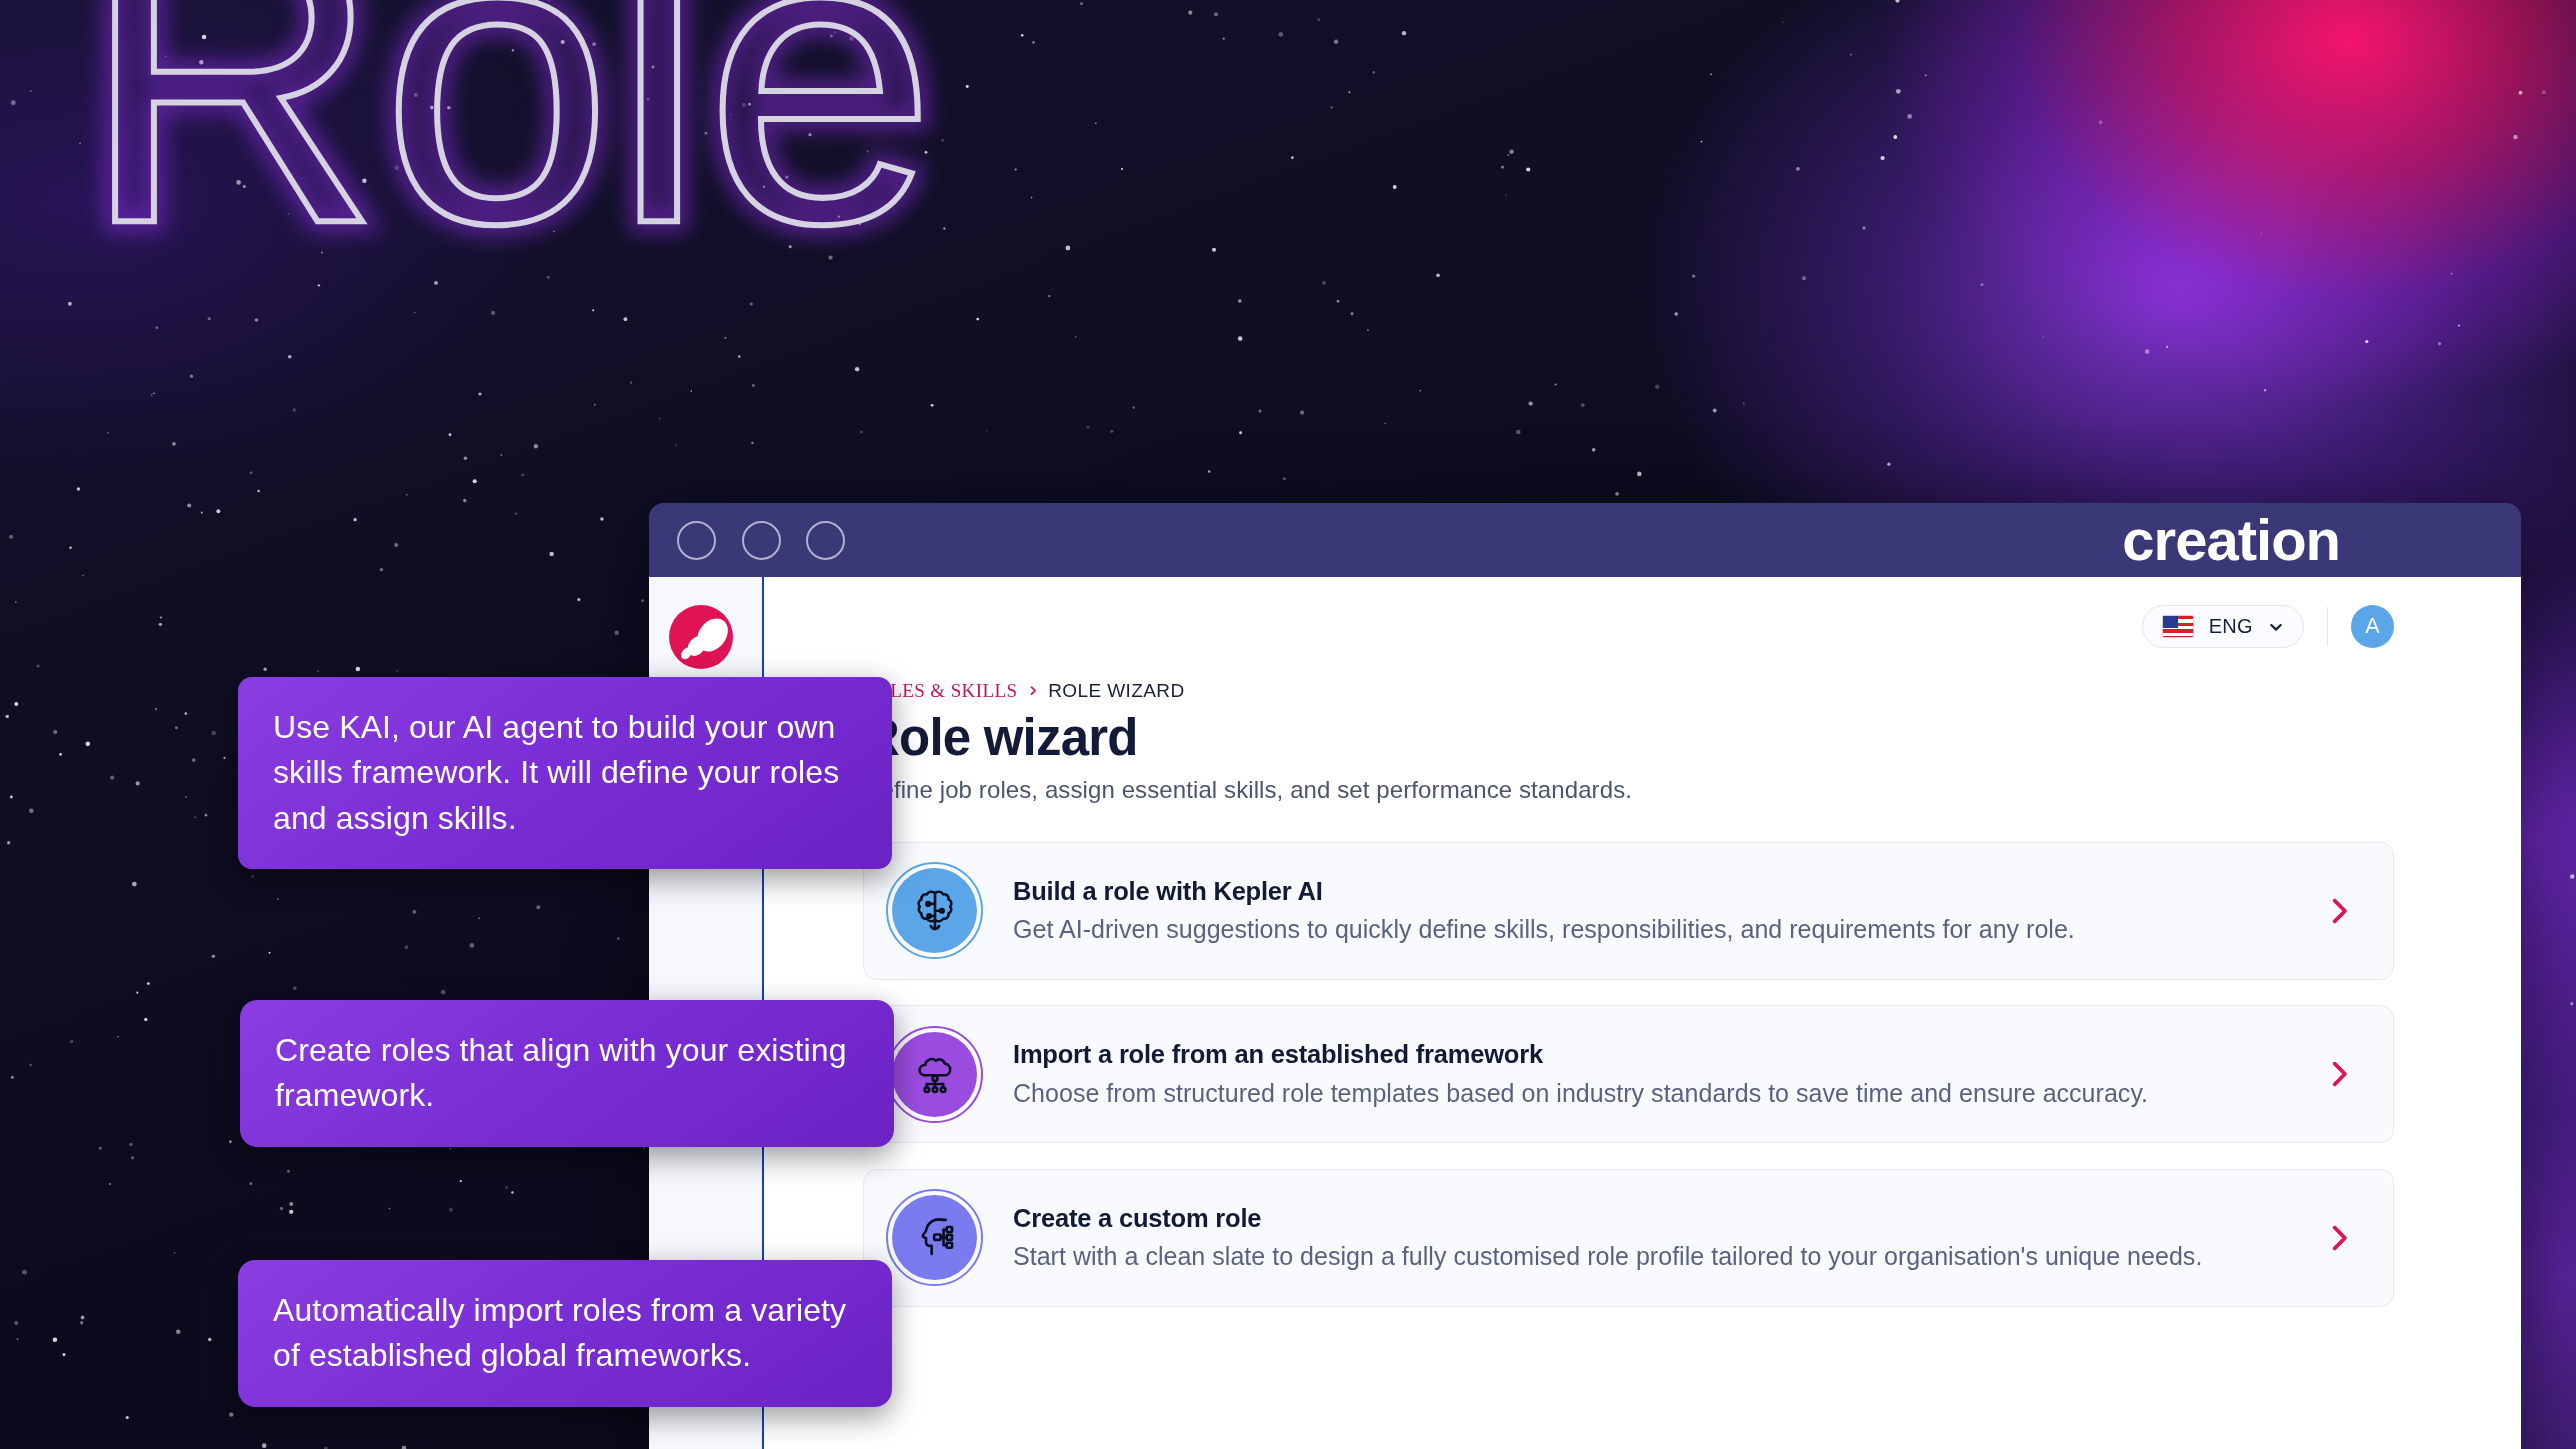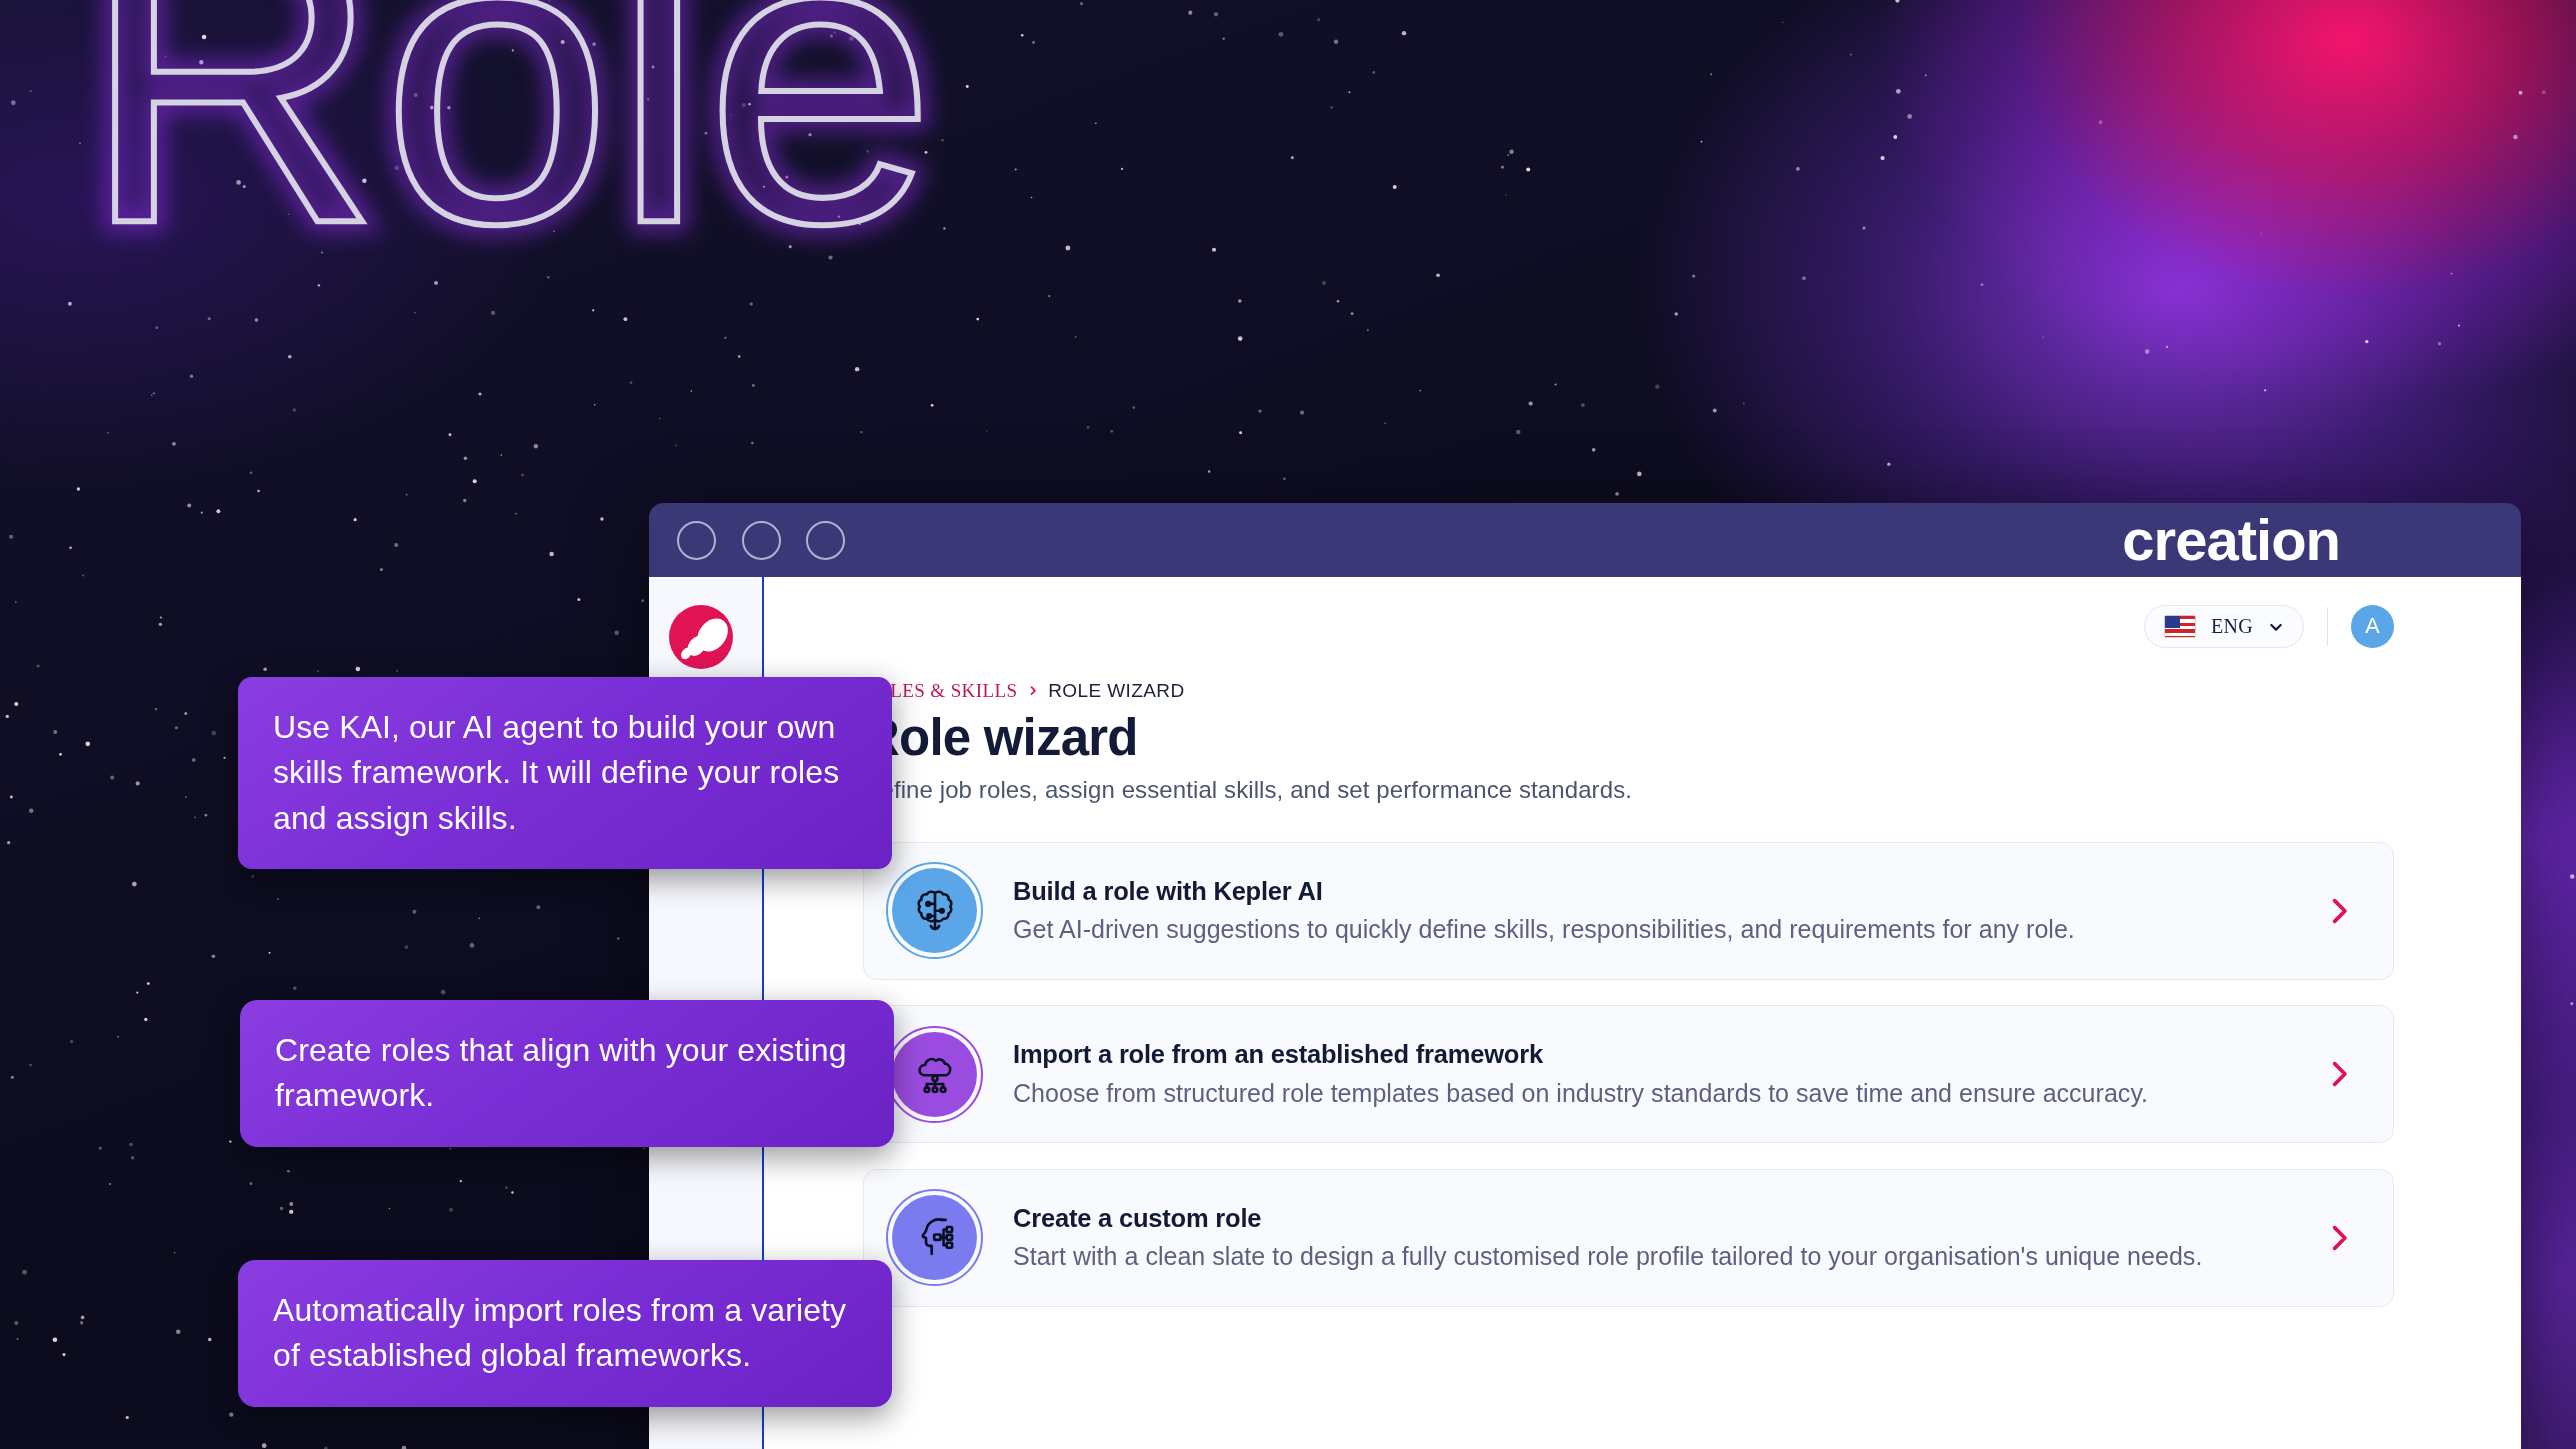--- a/index.html
+++ b/index.html
@@ -157,21 +157,20 @@
     display:flex; justify-content:flex-end; align-items:center;
     padding-top:28px;
     gap:23px;
   }
   #lang-select {
     display:flex; align-items:center; gap:14.8px;
     border:1.3px solid #e4e6f0;
     border-radius:670px;
     padding:8.7px 19px;
     background:#fbfcff;
-    font-family:Liberation Serif, serif;
   }
   #flag {
     width:32px; height:23px; border-radius:2px;
     position:relative; overflow:hidden;
     background:repeating-linear-gradient(to bottom,#d2232a 0,#d2232a 3.4px,#ffffff 3.4px,#ffffff 6.7px);
     border:0.7px solid #cfcfcf; flex:none;
   }
   #flag .canton {
     position:absolute; left:0; top:0; width:14.8px; height:12px;
     background:#2a3b8f;

